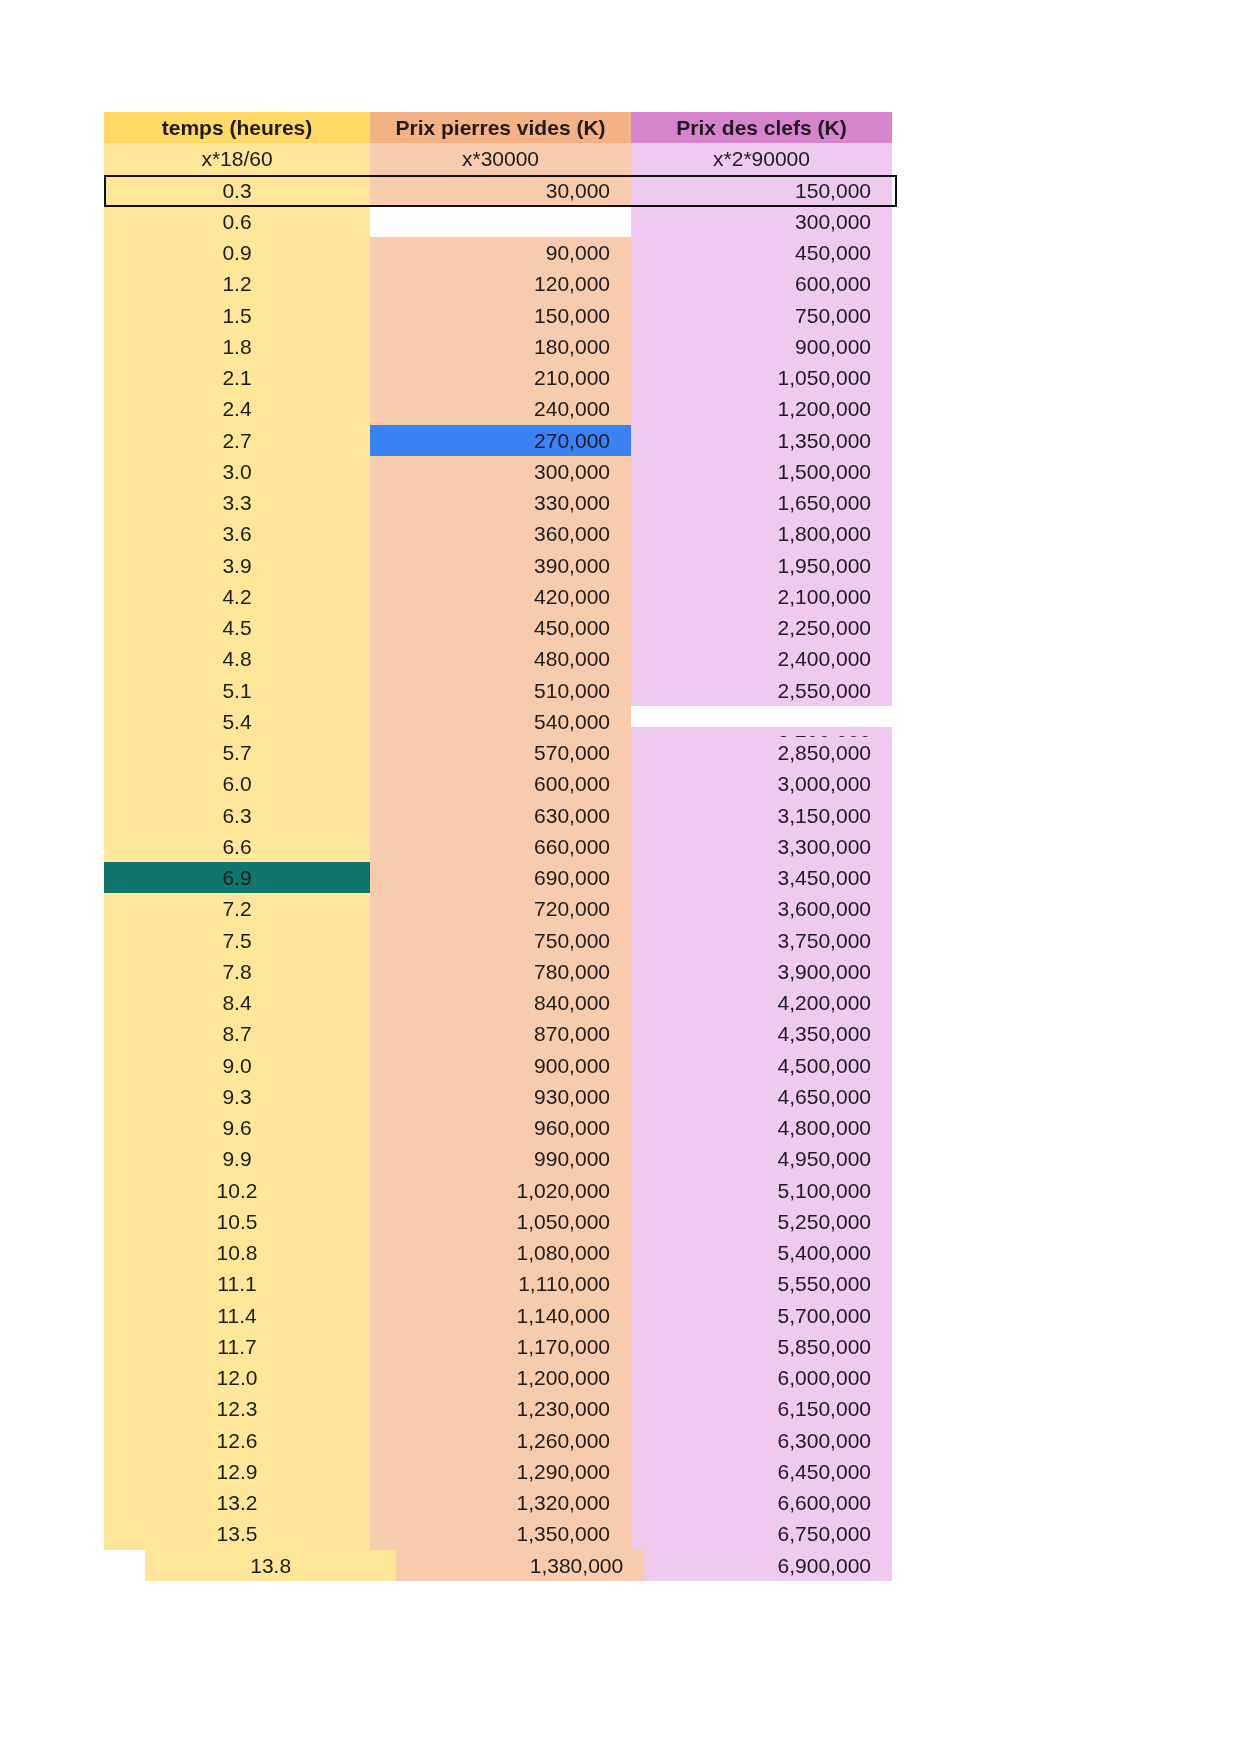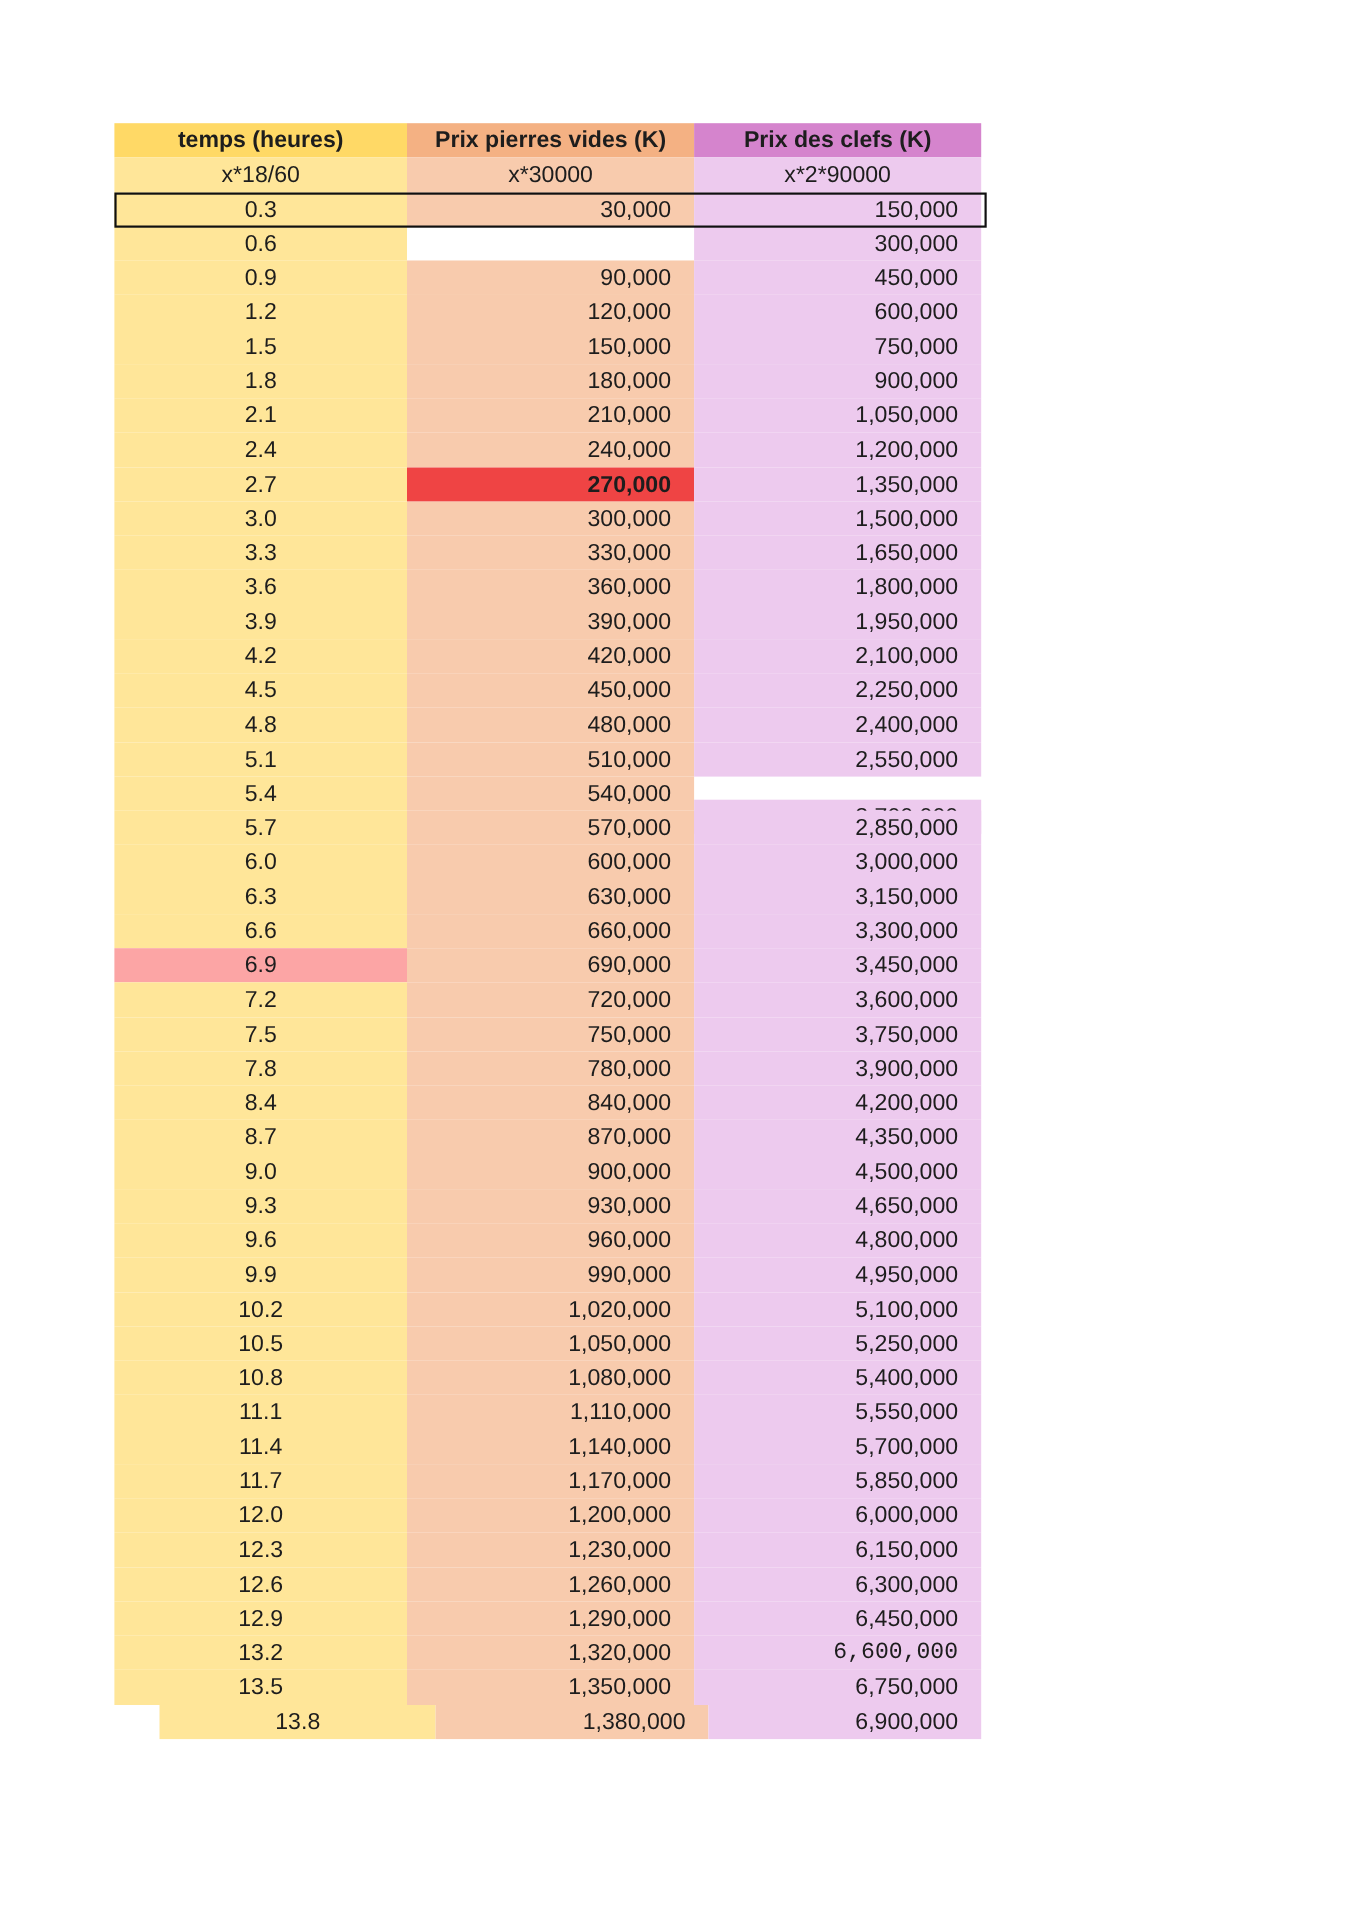--- a/index.html
+++ b/index.html
@@ -93,21 +93,21 @@
           <div class="cell c1" style="background: rgb(248, 203, 173);">210,000</div>
           <div class="cell c2" style="background: rgb(237, 202, 238);">1,050,000</div>
         </div>
         <div class="trow">
           <div class="cell c0" style="background: rgb(255, 230, 153);">2.4</div>
           <div class="cell c1" style="background: rgb(248, 203, 173);">240,000</div>
           <div class="cell c2" style="background: rgb(237, 202, 238);">1,200,000</div>
         </div>
         <div class="trow">
           <div class="cell c0" style="background: rgb(255, 230, 153);">2.7</div>
-          <div class="cell c1" style="background: #ef4444; font-weight: bold;">270,000</div>
+          <div class="cell c1" style="background: #3b82f6;">270,000</div>
           <div class="cell c2" style="background: rgb(237, 202, 238);">1,350,000</div>
         </div>
         <div class="trow">
           <div class="cell c0" style="background: rgb(255, 230, 153);">3.0</div>
           <div class="cell c1" style="background: rgb(248, 203, 173);">300,000</div>
           <div class="cell c2" style="background: rgb(237, 202, 238);">1,500,000</div>
         </div>
         <div class="trow">
           <div class="cell c0" style="background: rgb(255, 230, 153);">3.3</div>
           <div class="cell c1" style="background: rgb(248, 203, 173);">330,000</div>
@@ -162,21 +162,21 @@
           <div class="cell c0" style="background: rgb(255, 230, 153);">6.3</div>
           <div class="cell c1" style="background: rgb(248, 203, 173);">630,000</div>
           <div class="cell c2" style="background: rgb(237, 202, 238);">3,150,000</div>
         </div>
         <div class="trow">
           <div class="cell c0" style="background: rgb(255, 230, 153);">6.6</div>
           <div class="cell c1" style="background: rgb(248, 203, 173);">660,000</div>
           <div class="cell c2" style="background: rgb(237, 202, 238);">3,300,000</div>
         </div>
         <div class="trow">
-          <div class="cell c0" style="background: #fca5a5;">6.9</div>
+          <div class="cell c0" style="background: #0f766e;">6.9</div>
           <div class="cell c1" style="background: rgb(248, 203, 173);">690,000</div>
           <div class="cell c2" style="background: rgb(237, 202, 238);">3,450,000</div>
         </div>
         <div class="trow">
           <div class="cell c0" style="background: rgb(255, 230, 153);">7.2</div>
           <div class="cell c1" style="background: rgb(248, 203, 173);">720,000</div>
           <div class="cell c2" style="background: rgb(237, 202, 238);">3,600,000</div>
         </div>
         <div class="trow">
           <div class="cell c0" style="background: rgb(255, 230, 153);">7.5</div>
@@ -264,21 +264,21 @@
           <div class="cell c2" style="background: rgb(237, 202, 238);">6,300,000</div>
         </div>
         <div class="trow">
           <div class="cell c0" style="background: rgb(255, 230, 153);">12.9</div>
           <div class="cell c1" style="background: rgb(248, 203, 173);">1,290,000</div>
           <div class="cell c2" style="background: rgb(237, 202, 238);">6,450,000</div>
         </div>
         <div class="trow">
           <div class="cell c0" style="background: rgb(255, 230, 153);">13.2</div>
           <div class="cell c1" style="background: rgb(248, 203, 173);">1,320,000</div>
-          <div class="cell c2" style="background: rgb(237, 202, 238); font-family: Liberation Mono, monospace;">6,600,000</div>
+          <div class="cell c2" style="background: rgb(237, 202, 238);">6,600,000</div>
         </div>
         <div class="trow">
           <div class="cell c0" style="background: rgb(255, 230, 153);">13.5</div>
           <div class="cell c1" style="background: rgb(248, 203, 173);">1,350,000</div>
           <div class="cell c2" style="background: rgb(237, 202, 238);">6,750,000</div>
         </div>
         <div class="trow">
           <div class="cell c0" style="background: rgb(255, 230, 153); margin-left: 41px;">13.8</div>
           <div class="cell c1" style="background: rgb(248, 203, 173);">1,380,000</div>
           <div class="cell c2" style="background: rgb(237, 202, 238);">6,900,000</div>

